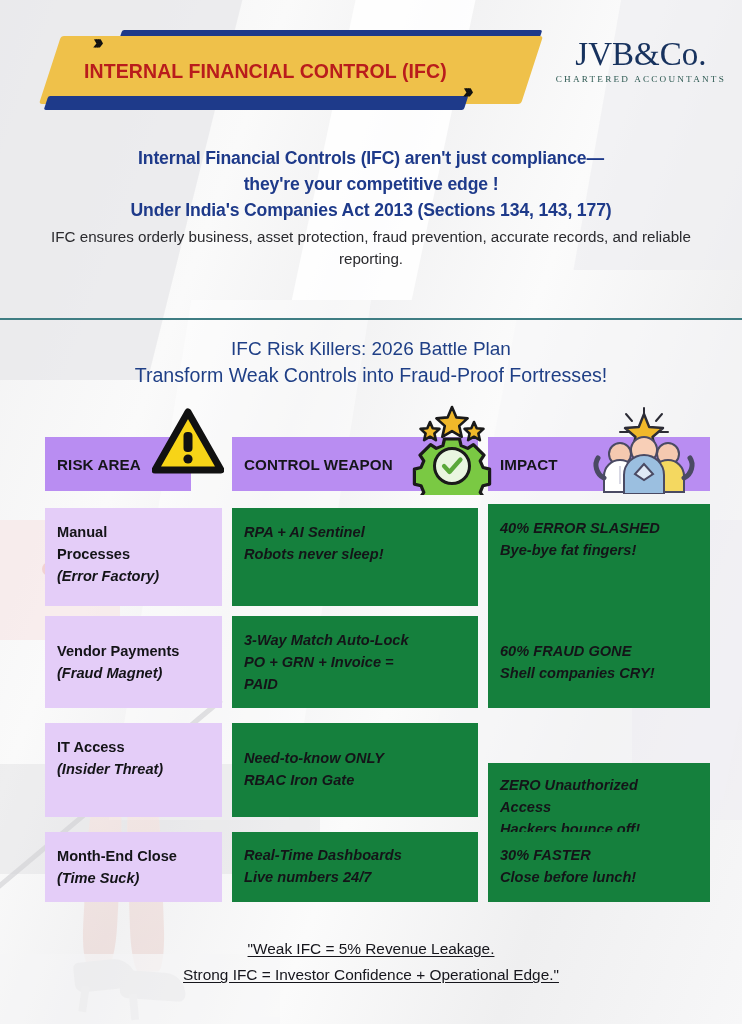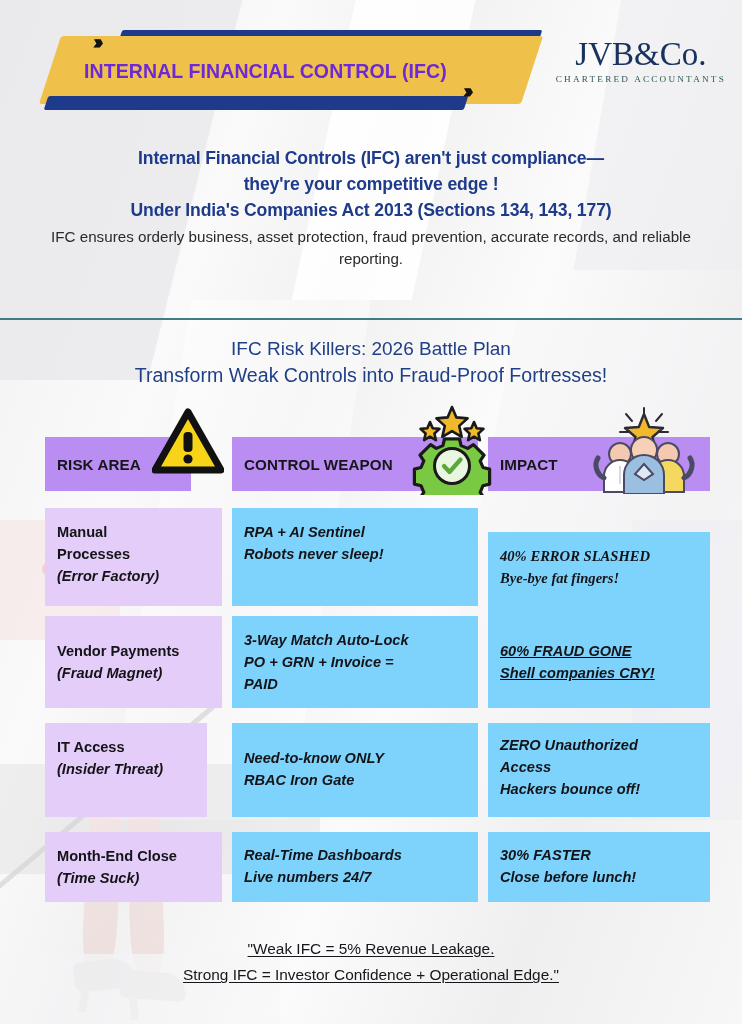--- a/index.html
+++ b/index.html
@@ -39,21 +39,21 @@
   
   .header{position:absolute;left:0;top:0;width:742px;height:128px;z-index:3;}
   .navy-top{position:absolute;left:120px;top:30px;width:420px;height:14px;
     background:#1e3a8a;transform:skewX(-18deg);border-radius:2px;}
   .navy-bot{position:absolute;left:46px;top:96px;width:420px;height:14px;
     background:#1e3a8a;transform:skewX(-18deg);border-radius:2px;}
   .gold-bar{position:absolute;left:50px;top:36px;width:482px;height:68px;
     background:#efc14a;transform:skewX(-18deg);border-radius:3px;}
   .banner-title{position:absolute;left:84px;top:55px;width:420px;height:32px;
     display:flex;align-items:center;
-    font-size:19.5px;font-weight:bold;color:#6d28d9;letter-spacing:.1px;}
+    font-size:19.5px;font-weight:bold;color:#b91c1c;letter-spacing:.1px;}
   .chev{position:absolute;color:#111;font-weight:900;font-size:21px;letter-spacing:-5px;}
   .chev-tl{left:93px;top:30px;transform:skewX(-6deg);}
   .chev-br{left:463px;top:79px;transform:skewX(-6deg);}
   .logo{position:absolute;right:16px;top:38px;text-align:center;}
   .logo-main{font-family:"Liberation Serif",serif;font-size:33px;color:#17325e;letter-spacing:0px;line-height:1;text-align:center;}
   .logo-sub{font-family:"Liberation Serif",serif;font-size:9.2px;color:#2e5a53;letter-spacing:2.2px;margin-top:3px;}
 
   
   .intro{position:absolute;left:0;top:146px;width:742px;z-index:3;text-align:center;}
   .intro h2{margin:0;font-size:17.6px;font-weight:bold;color:#1e3a8a;line-height:1.47;letter-spacing:-.15px;}
@@ -65,21 +65,21 @@
   .section-title .l1{font-size:19px;color:#1f3f86;line-height:1.35;}
   .section-title .l2{font-size:19.6px;color:#1f3f86;line-height:1.35;}
 
   
   .table{position:absolute;left:0;top:0;width:742px;height:1024px;z-index:4;pointer-events:none;}
   .cell{position:absolute;box-sizing:border-box;pointer-events:auto;}
   .hcell{background:#b98df2;display:flex;align-items:center;}
   .hcell .htxt{font-size:15.2px;font-weight:bold;color:#15151a;letter-spacing:.1px;padding-left:12px;}
   .bcell{padding:13px 12px 10px 12px;}
   .risk{background:#e4cdf8;}
-  .ctrl,.impact{background:#7dd3fc;}
+  .ctrl,.impact{background:#15803d;}
   .bcell .line{font-size:14.6px;font-weight:bold;color:#141418;line-height:1.52;}
   .risk .line{font-style:normal;}
   .risk .line.it{font-style:italic;}
   .ctrl .line,.impact .line{font-style:italic;}
 
   
   .icon{position:absolute;z-index:6;}
   .warn-icon{left:152px;top:408px;width:72px;height:68px;}
   .gear-icon{left:404px;top:403px;width:96px;height:92px;}
   .people-icon{left:592px;top:406px;width:104px;height:88px;}
@@ -158,48 +158,48 @@
 
   <div class="cell bcell risk" style="left:45px;top:508px;width:177px;height:98px;">
     <div class="line">Manual</div>
     <div class="line">Processes</div>
     <div class="line it">(Error Factory)</div>
   </div>
   <div class="cell bcell ctrl" style="left:232px;top:508px;width:246px;height:98px;">
     <div class="line">RPA + AI Sentinel</div>
     <div class="line">Robots never sleep!</div>
   </div>
-  <div class="cell bcell impact" style="left:488px;top:532px;width:222px;height:120px;font-family:Liberation Serif, serif;">
+  <div class="cell bcell impact" style="left:488px;top:504px;width:222px;height:120px;">
     <div class="line">40% ERROR SLASHED</div>
     <div class="line">Bye-bye fat fingers!</div>
   </div>
 
   <div class="cell bcell risk" style="left:45px;top:616px;width:177px;height:92px;padding-top:24px;">
     <div class="line">Vendor Payments</div>
     <div class="line it">(Fraud Magnet)</div>
   </div>
   <div class="cell bcell ctrl" style="left:232px;top:616px;width:246px;height:92px;">
     <div class="line">3-Way Match Auto-Lock</div>
     <div class="line">PO + GRN + Invoice =</div>
     <div class="line">PAID</div>
   </div>
-  <div class="cell bcell impact" style="left:488px;top:616px;width:222px;height:92px;padding-top:24px;text-decoration:underline;">
+  <div class="cell bcell impact" style="left:488px;top:616px;width:222px;height:92px;padding-top:24px;">
     <div class="line">60% FRAUD GONE</div>
     <div class="line">Shell companies CRY!</div>
   </div>
 
-  <div class="cell bcell risk" style="left:45px;top:723px;width:162px;height:94px;">
+  <div class="cell bcell risk" style="left:45px;top:723px;width:177px;height:94px;">
     <div class="line">IT Access</div>
     <div class="line it">(Insider Threat)</div>
   </div>
   <div class="cell bcell ctrl" style="left:232px;top:723px;width:246px;height:94px;padding-top:24px;">
     <div class="line">Need-to-know ONLY</div>
     <div class="line">RBAC Iron Gate</div>
   </div>
-  <div class="cell bcell impact" style="left:488px;top:723px;width:222px;height:94px;padding-top:11px;">
+  <div class="cell bcell impact" style="left:488px;top:763px;width:222px;height:94px;padding-top:11px;">
     <div class="line">ZERO Unauthorized</div>
     <div class="line">Access</div>
     <div class="line">Hackers bounce off!</div>
   </div>
 
   <div class="cell bcell risk" style="left:45px;top:832px;width:177px;height:70px;">
     <div class="line">Month-End Close</div>
     <div class="line it">(Time Suck)</div>
   </div>
   <div class="cell bcell ctrl" style="left:232px;top:832px;width:246px;height:70px;padding-top:12px;">

